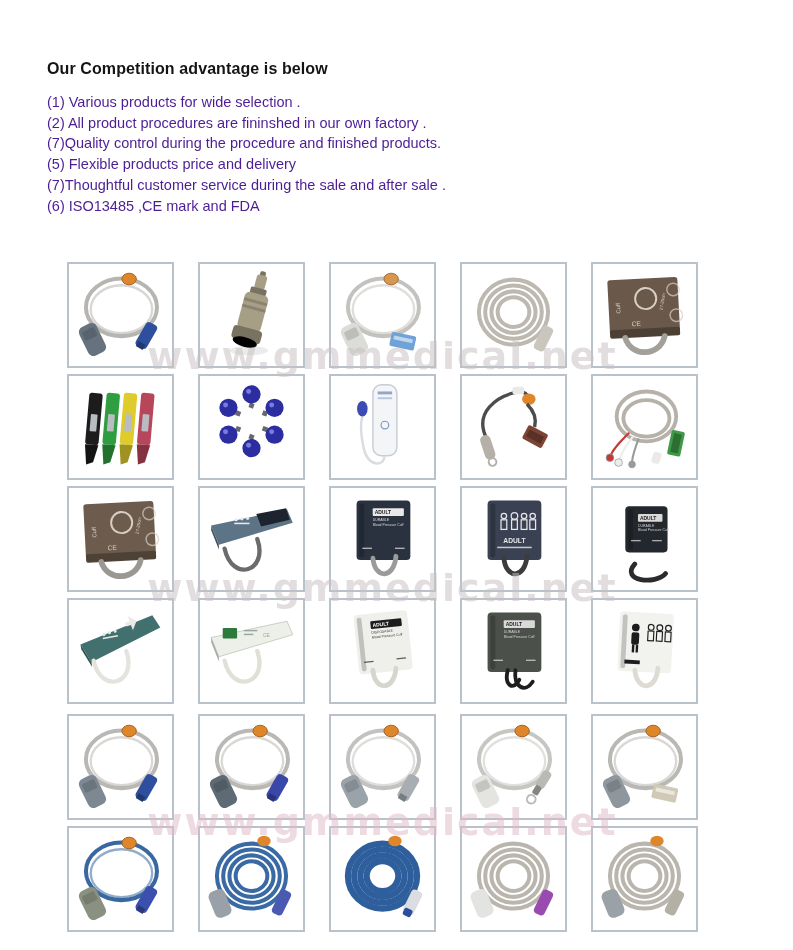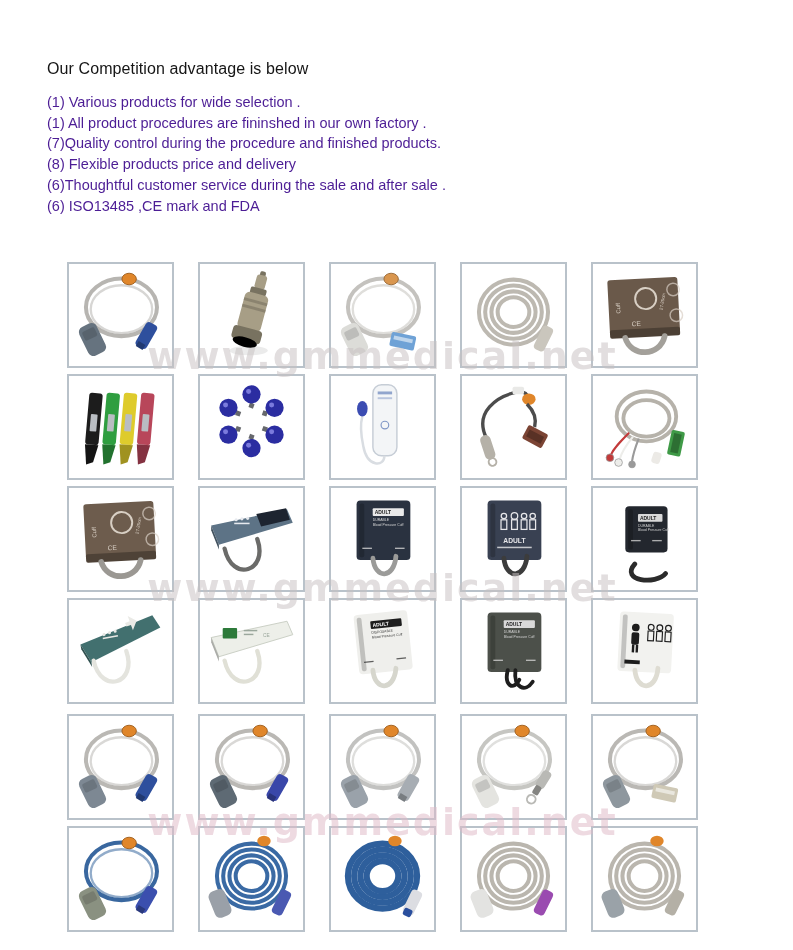--- a/index.html
+++ b/index.html
@@ -1,41 +1,41 @@
 <!DOCTYPE html>
 <html><head>
 <meta charset="utf-8">
 <style>
   html,body{margin:0;padding:0;background:#fff;}
   body{width:793px;height:950px;position:relative;font-family:"Liberation Sans",sans-serif;overflow:hidden;}
   .page{position:absolute;inset:0;background:#fff;}
-  .title{position:absolute;left:47px;top:60px;font-size:16px;font-weight:normal;color:#151515;letter-spacing:.1px;}
+  .title{position:absolute;left:47px;top:60px;font-size:16px;font-weight:bold;color:#151515;letter-spacing:.1px;}
   .adv-list{position:absolute;left:47px;top:92px;}
   .adv{font-size:14.5px;line-height:20.7px;color:#4c1d95;white-space:pre;}
   .grid{position:absolute;left:67px;top:262px;width:631px;}
   .row{display:flex;gap:24px;}
   .row + .row{margin-top:6px;}
   .row:nth-child(5){margin-top:10px;}
   .cell{width:107px;height:106px;box-sizing:border-box;border:2px solid #b9c2ca;background:#fff;padding:3px;}
   .cell svg{display:block;}
   .wm{position:absolute;left:67px;width:631px;text-align:center;
       font-family:"DejaVu Sans",sans-serif;font-weight:bold;font-size:38px;letter-spacing:2px;
       opacity:.52;z-index:5;pointer-events:none;white-space:nowrap;}
 </style>
 </head>
 <body>
 
 <div class="page">
   <div class="title">Our Competition advantage is below</div>
   <div class="adv-list">
       <div class="adv">(1) Various products for wide selection .</div>
-      <div class="adv">(1) All product procedures are fininshed in our own factory .</div>
+      <div class="adv">(2) All product procedures are fininshed in our own factory .</div>
       <div class="adv">(7)Quality control during the procedure and finished products.</div>
-      <div class="adv">(8) Flexible products price and delivery</div>
-      <div class="adv">(6)Thoughtful customer service during the sale and after sale .</div>
+      <div class="adv">(5) Flexible products price and delivery</div>
+      <div class="adv">(7)Thoughtful customer service during the sale and after sale .</div>
       <div class="adv">(6) ISO13485 ,CE mark and FDA</div>
     </div>
   <div class="grid">
       <div class="row">
         <div class="cell" title="SpO2 finger sensor with gray cable and blue connector">
           <svg viewBox="0 0 100 100" width="100%" height="100%" preserveAspectRatio="xMidYMid meet" font-family="Liberation Sans, sans-serif">
             <ellipse cx="51" cy="42" rx="37" ry="30" fill="none" stroke="#b7b5b1" stroke-width="4.2"></ellipse>
             <ellipse cx="51" cy="44" rx="32" ry="25" fill="none" stroke="#b7b5b1" stroke-width="2.4" opacity=".55"></ellipse>
             <ellipse cx="59" cy="12.5" rx="7.5" ry="6" fill="#e0862a" stroke="rgb(161,96,30)" stroke-width="1"></ellipse>
             <g transform="rotate(-26 21 76)">

